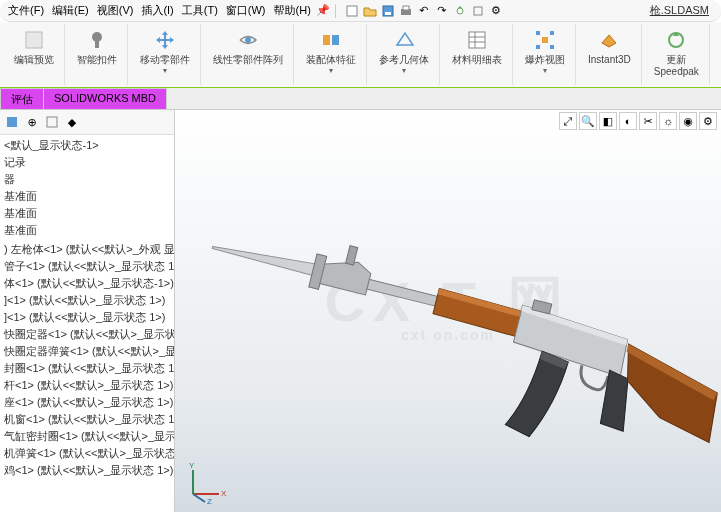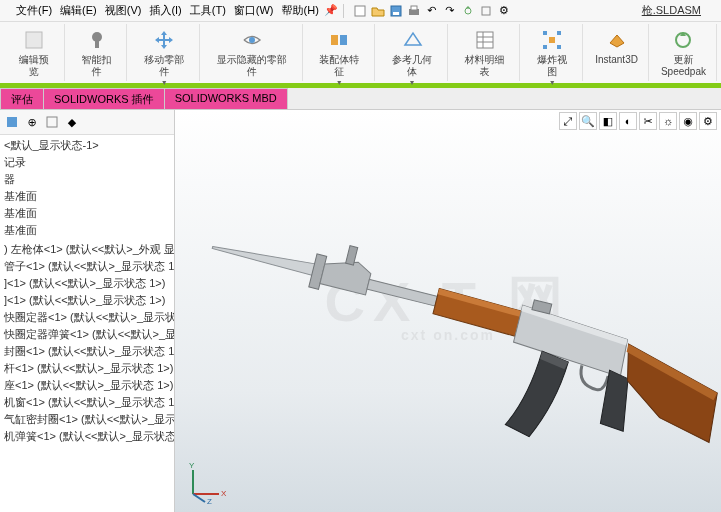--- a/index.html
+++ b/index.html
@@ -1,33 +1,33 @@
 <!DOCTYPE html>
 <html><head>
 <meta charset="utf-8">
 <style>
   * { box-sizing: border-box; margin: 0; padding: 0; }
   body { font-family: "Microsoft YaHei", sans-serif; font-size: 11px; background: #fff; width: 721px; height: 512px; overflow: hidden; position: relative; }
   
-  .menubar { display: flex; align-items: center; background: #f7f7f7; border-bottom: 1px solid #ddd; height: 22px; padding: 0 12px; }
+  .menubar { display: flex; align-items: center; background: #f7f7f7; border-bottom: 1px solid #ddd; height: 22px; padding: 0 4px; border-radius: 10px; }
   .menu-item { padding: 2px 4px; cursor: pointer; white-space: nowrap; font-size: 11px; }
   .menu-sep { width: 1px; height: 14px; background: #ccc; margin: 0 4px; }
   .menu-icons { display: flex; gap: 2px; margin-left: 4px; }
   .mi { width: 16px; height: 16px; display: flex; align-items: center; justify-content: center; cursor: pointer; }
   .title { margin-left: auto; padding-right: 8px; color: #333; font-size: 11px; text-decoration: underline; }
   
-  .ribbon { display: flex; background: #f7f7f7; border-bottom: 5px solid #84cc16; height: 66px; padding: 2px 4px; gap: 2px; }
+  .ribbon { display: flex; background: #f7f7f7; border-bottom: 1px solid #84cc16; height: 66px; padding: 2px 4px; gap: 2px; }
   .rgroup { display: flex; flex-direction: column; align-items: center; padding: 2px 6px; border-right: 1px solid #e0e0e0; justify-content: space-between; }
   .rbtn { display: flex; flex-direction: column; align-items: center; cursor: pointer; padding: 2px 4px; min-width: 44px; }
   .rbtn-icon { width: 24px; height: 24px; display: flex; align-items: center; justify-content: center; }
   .rbtn-label { font-size: 10px; color: #444; text-align: center; line-height: 12px; margin-top: 2px; }
   .rbtn-drop { font-size: 8px; color: #666; }
   
   .tabs { display: flex; background: #eee; height: 22px; border-bottom: 1px solid #ccc; }
-  .tab { padding: 3px 10px; border: 1px solid #ccc; border-bottom: none; background: #ec4899; margin-right: -1px; cursor: pointer; font-size: 11px; }
+  .tab { padding: 3px 10px; border: 1px solid #ccc; border-bottom: none; background: #d946ef; margin-right: -1px; cursor: pointer; font-size: 11px; }
   
   .main { display: flex; height: calc(512px - 22px - 66px - 22px); }
   
   .sidebar { width: 175px; background: #fff; border-right: 1px solid #ccc; display: flex; flex-direction: column; overflow: hidden; }
   .side-icons { display: flex; gap: 4px; padding: 4px; border-bottom: 1px solid #ddd; background: #f7f7f7; }
   .side-ic { width: 16px; height: 16px; display: flex; align-items: center; justify-content: center; cursor: pointer; }
   .tree { overflow-y: auto; overflow-x: hidden; flex: 1; padding: 2px 0; }
   .tree-item { padding: 1px 4px; font-size: 11px; color: #333; white-space: nowrap; cursor: pointer; line-height: 15px; }
   
   .viewport { flex: 1; position: relative; background: linear-gradient(to bottom, #ffffff 0%, #e8ecef 70%, #d4dce2 100%); overflow: hidden; }
@@ -127,21 +127,21 @@
       </div>
     </div>
   <div class="rgroup">
       <div class="rbtn">
         <div class="rbtn-icon">
           <svg width="22" height="22">
             <path d="M3 11 Q11 4 19 11 Q11 18 3 11" fill="none" stroke="#888" stroke-width="1.5"></path>
             <circle cx="11" cy="11" r="3" fill="#5b9bd5"></circle>
           </svg>
         </div>
-        <div class="rbtn-label">显示隐藏的零部件</div>
+        <div class="rbtn-label">线性零部件阵列</div>
       </div>
     </div>
   <div class="rgroup">
       <div class="rbtn">
         <div class="rbtn-icon">
           <svg width="22" height="22">
             <rect x="3" y="6" width="7" height="10" fill="#e8a33d"></rect>
             <rect x="12" y="6" width="7" height="10" fill="#5b9bd5"></rect>
           </svg>
         </div>
@@ -207,21 +207,20 @@
           </svg>
         </div>
         <div class="rbtn-label"><span>更新</span><br><span>Speedpak</span></div>
       </div>
     </div>
 
 </div>
 
 <div class="tabs">
   <div class="tab">评估</div>
-  <div class="tab">SOLIDWORKS 插件</div>
   <div class="tab">SOLIDWORKS MBD</div>
 </div>
 
 <div class="main">
   <div class="sidebar">
     <div class="side-icons">
       <span class="side-ic">
           <svg width="14" height="14">
             <rect x="2" y="2" width="10" height="10" fill="#5b9bd5"></rect>
           </svg>
@@ -237,30 +236,32 @@
     <div class="tree" id="tree">
         <div class="tree-item">&lt;默认_显示状态-1&gt;</div>
         <div class="tree-item">记录</div>
         <div class="tree-item">器</div>
         <div class="tree-item">基准面</div>
         <div class="tree-item">基准面</div>
         <div class="tree-item">基准面</div>
         <div class="tree-item"></div>
         <div class="tree-item">) 左枪体&lt;1&gt; (默认&lt;&lt;默认&gt;_外观 显示状</div>
         <div class="tree-item">管子&lt;1&gt; (默认&lt;&lt;默认&gt;_显示状态 1&gt;)</div>
+        <div class="tree-item">体&lt;1&gt; (默认&lt;&lt;默认&gt;_显示状态-1&gt;)</div>
         <div class="tree-item">]&lt;1&gt; (默认&lt;&lt;默认&gt;_显示状态 1&gt;)</div>
         <div class="tree-item">]&lt;1&gt; (默认&lt;&lt;默认&gt;_显示状态 1&gt;)</div>
         <div class="tree-item">快圈定器&lt;1&gt; (默认&lt;&lt;默认&gt;_显示状态 1</div>
         <div class="tree-item">快圈定器弹簧&lt;1&gt; (默认&lt;&lt;默认&gt;_显示状</div>
         <div class="tree-item">封圈&lt;1&gt; (默认&lt;&lt;默认&gt;_显示状态 1&gt;)</div>
         <div class="tree-item">杆&lt;1&gt; (默认&lt;&lt;默认&gt;_显示状态 1&gt;)</div>
         <div class="tree-item">座&lt;1&gt; (默认&lt;&lt;默认&gt;_显示状态 1&gt;)</div>
         <div class="tree-item">机窗&lt;1&gt; (默认&lt;&lt;默认&gt;_显示状态 1&gt;)</div>
         <div class="tree-item">气缸密封圈&lt;1&gt; (默认&lt;&lt;默认&gt;_显示状态</div>
         <div class="tree-item">机弹簧&lt;1&gt; (默认&lt;&lt;默认&gt;_显示状态 1&gt;)</div>
+        <div class="tree-item">鸡&lt;1&gt; (默认&lt;&lt;默认&gt;_显示状态 1&gt;)</div>
       </div>
   </div>
 
   <div class="viewport">
     <div class="viewport-toolbar">
       <span class="vt-ic">⤢</span>
       <span class="vt-ic">🔍</span>
       <span class="vt-ic">◧</span>
       <span class="vt-ic">◐</span>
       <span class="vt-ic">✂</span>

